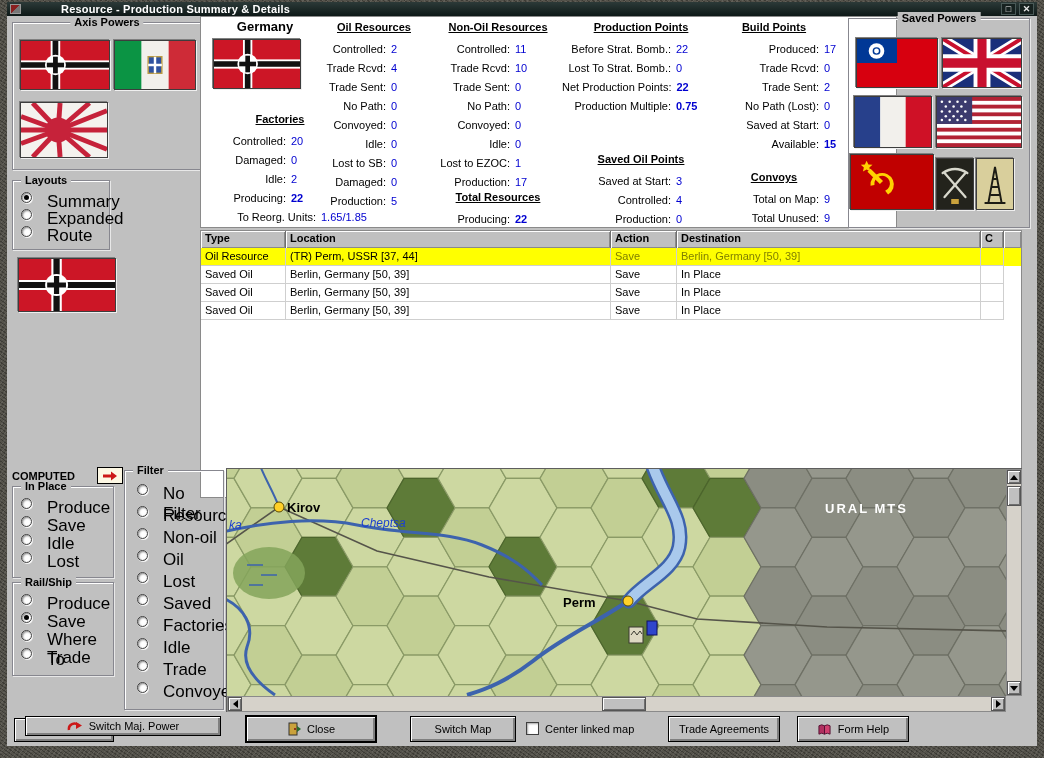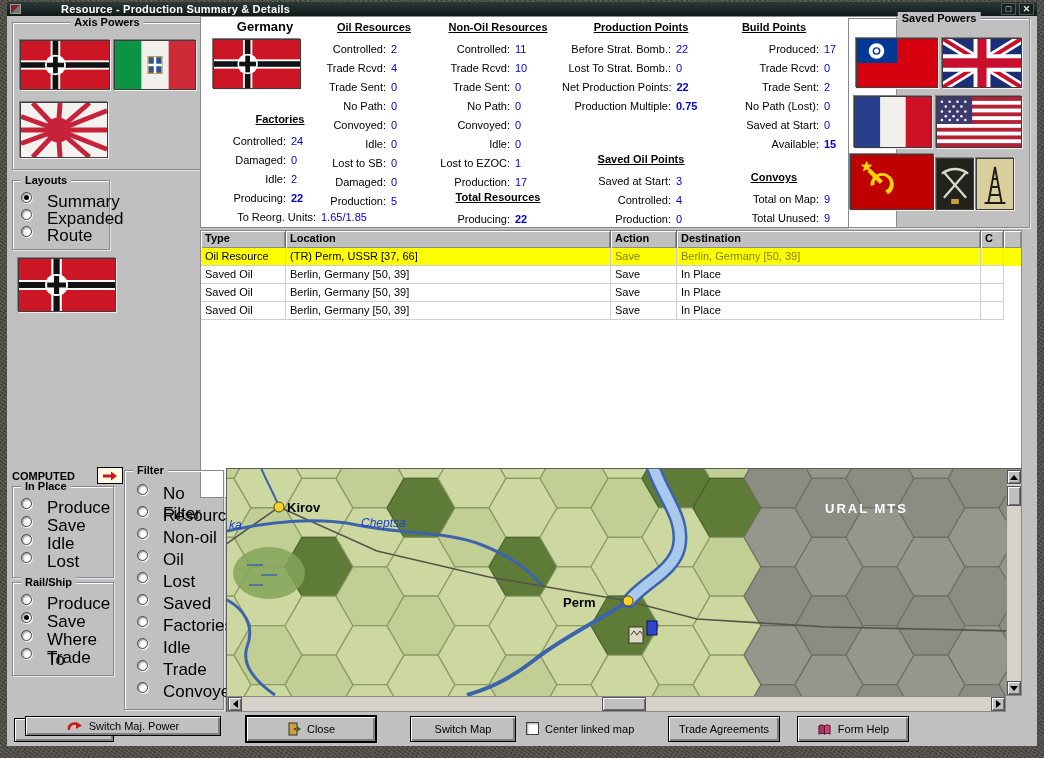--- a/index.html
+++ b/index.html
@@ -197,21 +197,21 @@
         <rect x="27" y="23.5" width="18" height="5" fill="#111"></rect>
     </svg>
   </div>
 
   <div class="sec" style="left:24px;top:96px;width:110px;">
     <div class="shead">Factories</div>
     <div>
 
     <div class="srow">
           <span class="lbl">Controlled:</span>
-          <span class="val">24</span>
+          <span class="val">20</span>
         </div>
         <div class="srow">
           <span class="lbl">Damaged:</span>
           <span class="val">0</span>
         </div>
         <div class="srow">
           <span class="lbl">Idle:</span>
           <span class="val">2</span>
         </div>
         <div class="srow">
@@ -508,21 +508,21 @@
     <div class="th c-loc">Location</div>
     <div class="th c-act">Action</div>
     <div class="th c-dest">Destination</div>
     <div class="th c-c">C</div>
     <div class="th c-fill"></div>
   </div>
   <div id="tbody">
 
   <div class="trow" data-state="highlight">
         <div class="td c-type">Oil Resource</div>
-        <div class="td c-loc">(TR) Perm, USSR [37, 66]</div>
+        <div class="td c-loc">(TR) Perm, USSR [37, 44]</div>
         <div class="td c-act">Save</div>
         <div class="td c-dest">Berlin, Germany [50, 39]</div>
         <div class="td c-c"></div>
       </div>
       <div class="trow" data-state="normal">
         <div class="td c-type">Saved Oil</div>
         <div class="td c-loc">Berlin, Germany [50, 39]</div>
         <div class="td c-act">Save</div>
         <div class="td c-dest">In Place</div>
         <div class="td c-c"></div>

